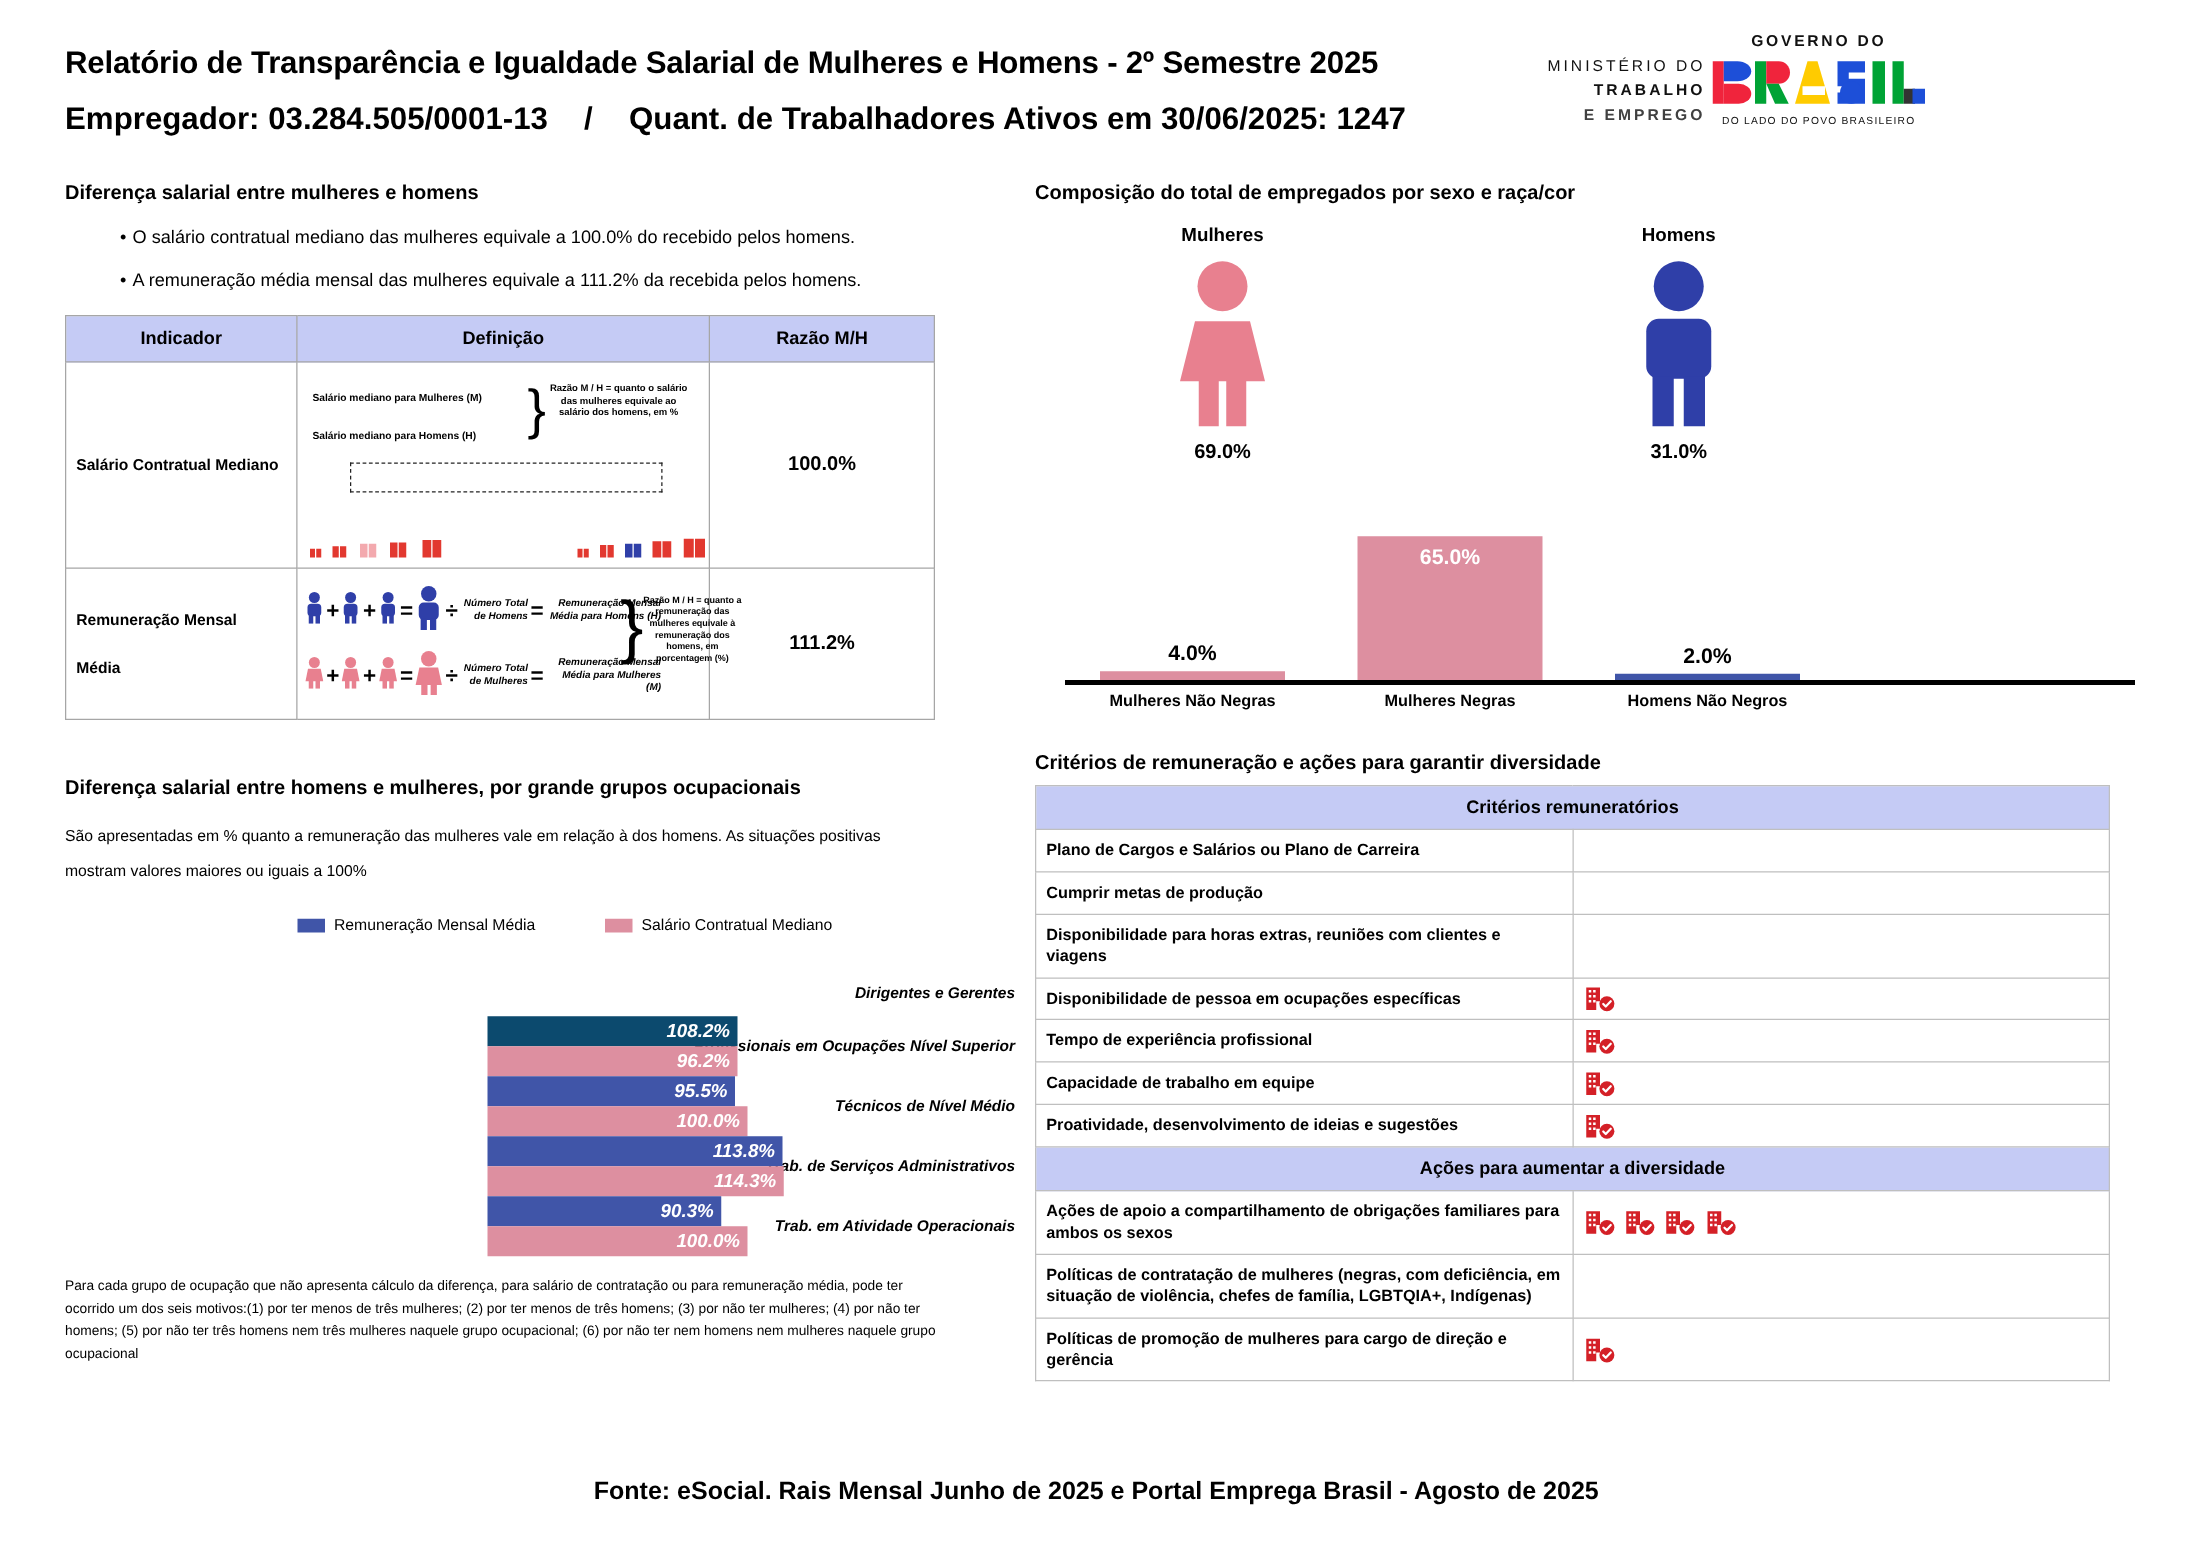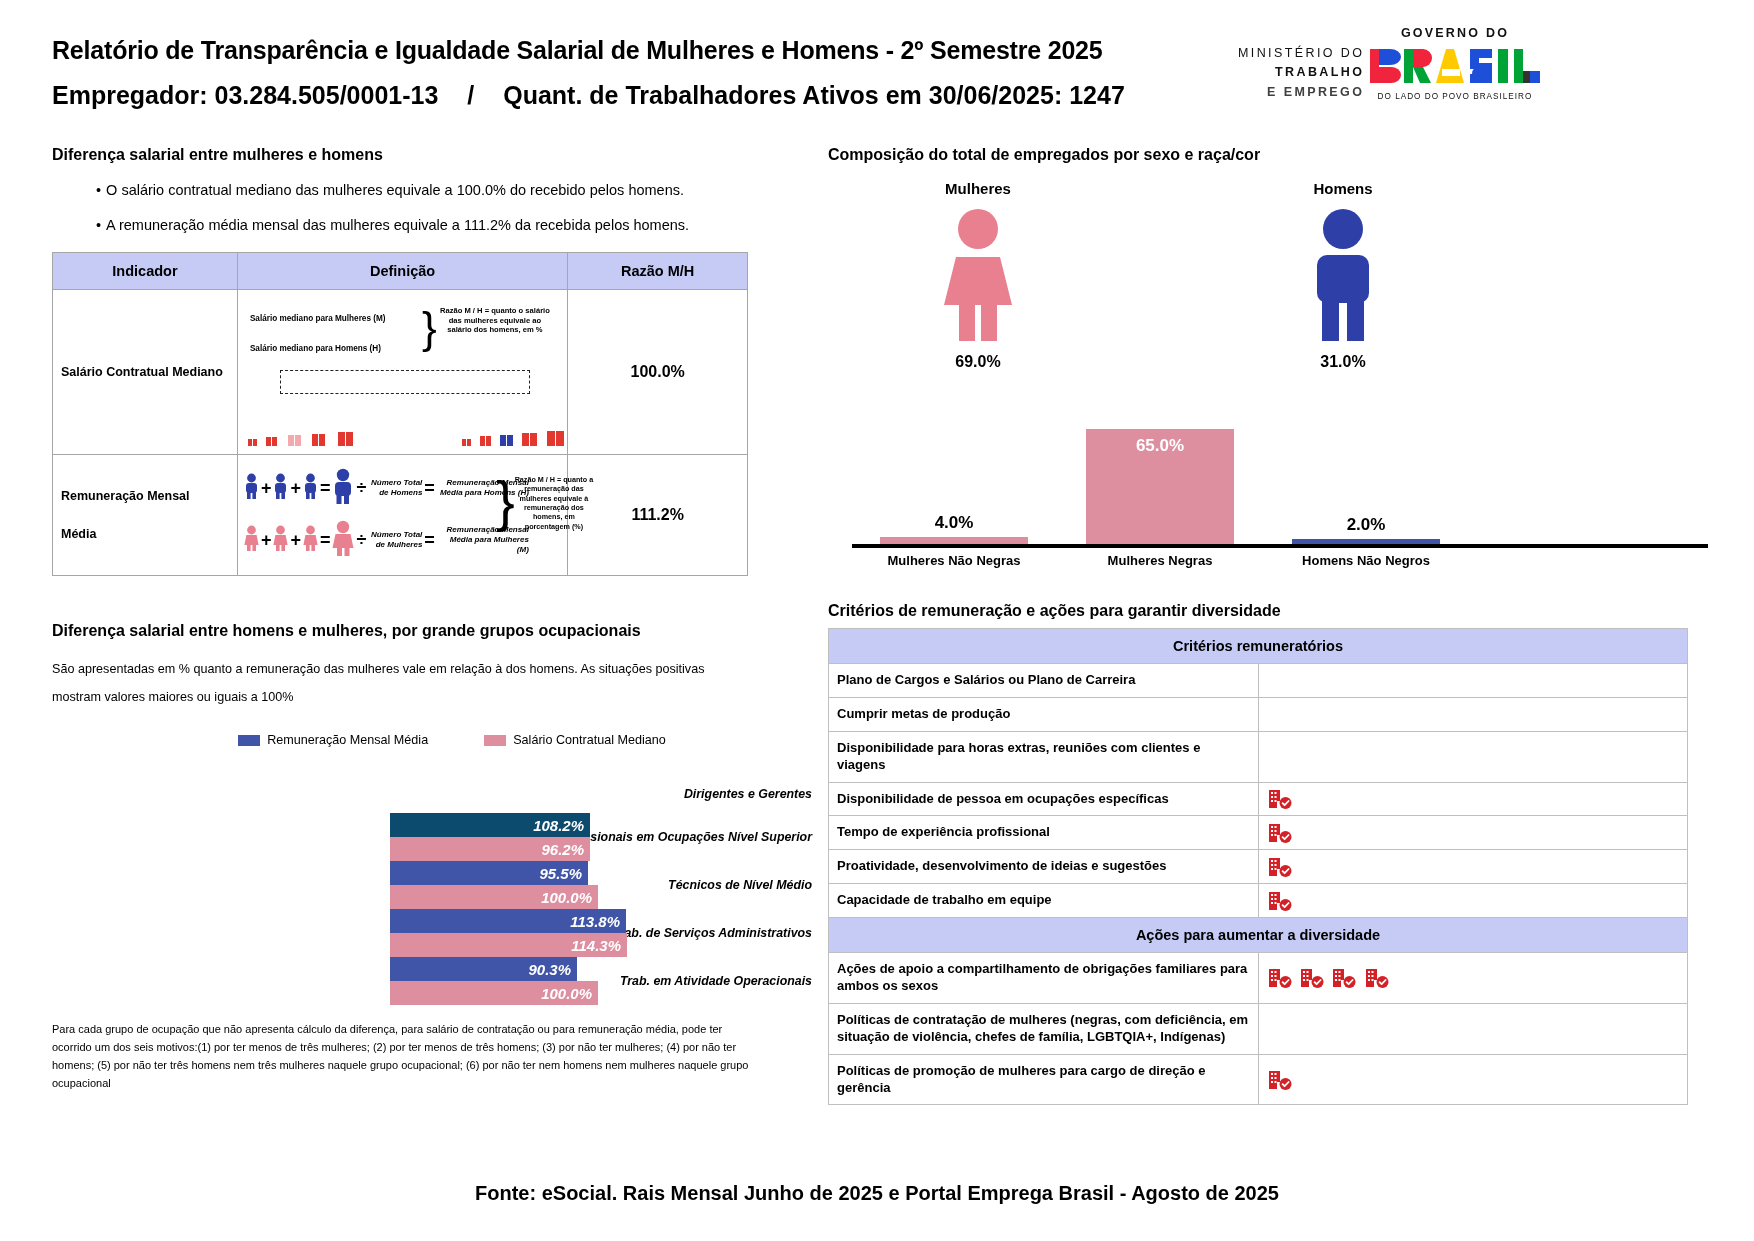--- a/index.html
+++ b/index.html
@@ -548,37 +548,37 @@
                 <rect x="4" y="8" width="2" height="2" fill="#fff"></rect>
                 <rect x="7.5" y="8" width="2" height="2" fill="#fff"></rect>
                 <rect x="4" y="12" width="2" height="2" fill="#fff"></rect>
                 <rect x="7.5" y="12" width="2" height="2" fill="#fff"></rect>
                 <circle cx="18.5" cy="15" r="6" fill="#d42027"></circle>
                 <path d="M15.6 15.2l2 2 4-4.2" stroke="#fff" stroke-width="1.8" fill="none" stroke-linecap="round" stroke-linejoin="round"></path>
               </svg></span>
       </td>
     </tr>
     <tr>
+      <td class="cname">Capacidade de trabalho em equipe</td>
+      <td class="cicon">
+        <span class="ico"><svg width="26" height="22" viewBox="0 0 26 22" aria-hidden="true">
+                <path d="M2 2h11v11h-3v7H2z" fill="#d42027"></path>
+                <rect x="4" y="4" width="2" height="2" fill="#fff"></rect>
+                <rect x="7.5" y="4" width="2" height="2" fill="#fff"></rect>
+                <rect x="4" y="8" width="2" height="2" fill="#fff"></rect>
+                <rect x="7.5" y="8" width="2" height="2" fill="#fff"></rect>
+                <rect x="4" y="12" width="2" height="2" fill="#fff"></rect>
+                <rect x="7.5" y="12" width="2" height="2" fill="#fff"></rect>
+                <circle cx="18.5" cy="15" r="6" fill="#d42027"></circle>
+                <path d="M15.6 15.2l2 2 4-4.2" stroke="#fff" stroke-width="1.8" fill="none" stroke-linecap="round" stroke-linejoin="round"></path>
+              </svg></span>
+      </td>
+    </tr>
+    <tr>
       <td class="cname">Proatividade, desenvolvimento de ideias e sugestões</td>
-      <td class="cicon">
-        <span class="ico"><svg width="26" height="22" viewBox="0 0 26 22" aria-hidden="true">
-                <path d="M2 2h11v11h-3v7H2z" fill="#d42027"></path>
-                <rect x="4" y="4" width="2" height="2" fill="#fff"></rect>
-                <rect x="7.5" y="4" width="2" height="2" fill="#fff"></rect>
-                <rect x="4" y="8" width="2" height="2" fill="#fff"></rect>
-                <rect x="7.5" y="8" width="2" height="2" fill="#fff"></rect>
-                <rect x="4" y="12" width="2" height="2" fill="#fff"></rect>
-                <rect x="7.5" y="12" width="2" height="2" fill="#fff"></rect>
-                <circle cx="18.5" cy="15" r="6" fill="#d42027"></circle>
-                <path d="M15.6 15.2l2 2 4-4.2" stroke="#fff" stroke-width="1.8" fill="none" stroke-linecap="round" stroke-linejoin="round"></path>
-              </svg></span>
-      </td>
-    </tr>
-    <tr>
-      <td class="cname">Capacidade de trabalho em equipe</td>
       <td class="cicon">
         <span class="ico"><svg width="26" height="22" viewBox="0 0 26 22" aria-hidden="true">
                 <path d="M2 2h11v11h-3v7H2z" fill="#d42027"></path>
                 <rect x="4" y="4" width="2" height="2" fill="#fff"></rect>
                 <rect x="7.5" y="4" width="2" height="2" fill="#fff"></rect>
                 <rect x="4" y="8" width="2" height="2" fill="#fff"></rect>
                 <rect x="7.5" y="8" width="2" height="2" fill="#fff"></rect>
                 <rect x="4" y="12" width="2" height="2" fill="#fff"></rect>
                 <rect x="7.5" y="12" width="2" height="2" fill="#fff"></rect>
                 <circle cx="18.5" cy="15" r="6" fill="#d42027"></circle>

